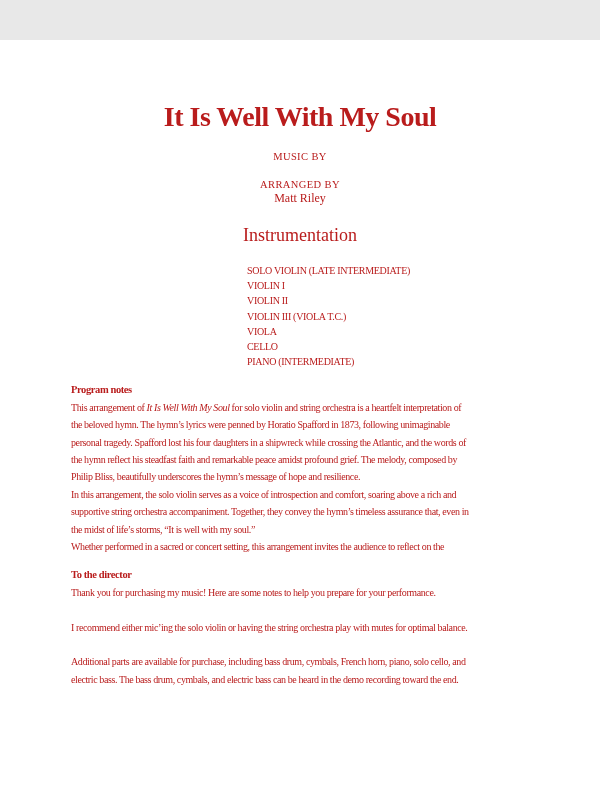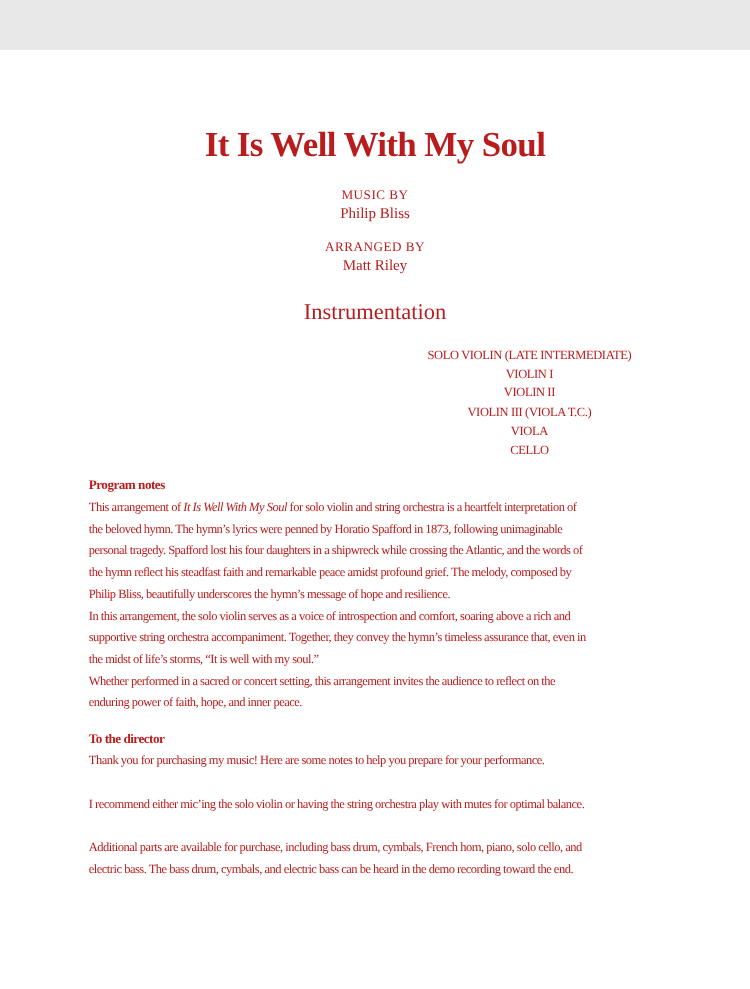--- a/index.html
+++ b/index.html
@@ -45,21 +45,21 @@
   }
   .inst-heading {
     margin-top: 17px;
     font-size: 18px;
     line-height: 27px;
     font-weight: normal;
   }
   .inst-list {
     margin-top: 14px;
     margin-left: 247px;
-    text-align: center;
+    text-align: left;
     font-size: 10px;
     line-height: 15.2px;
     letter-spacing: -0.3px;
   }
   .body-text {
     margin: 0 40px 0 71px;
     font-size: 10px;
     line-height: 17.4px;
     letter-spacing: -0.4px;
   }
@@ -75,47 +75,46 @@
   .em { font-style: italic; }
 </style>
 </head>
 <body>
 
 <div class="page">
 
   <div class="center">
     <div class="title">It Is Well With My Soul</div>
     <div class="credit-label">MUSIC BY</div>
-    <div class="credit-name">Philip Bliss</div>
     <div class="credit-label second">ARRANGED BY</div>
     <div class="credit-name">Matt Riley</div>
     <div class="inst-heading">Instrumentation</div>
   </div>
 
   <div class="inst-list">
     <div class="line">SOLO VIOLIN (LATE INTERMEDIATE)</div>
     <div class="line">VIOLIN I</div>
     <div class="line">VIOLIN II</div>
     <div class="line">VIOLIN III (VIOLA T.C.)</div>
     <div class="line">VIOLA</div>
     <div class="line">CELLO</div>
+    <div class="line">PIANO (INTERMEDIATE)</div>
   </div>
 
   <div class="body-text">
     <div class="section-heading pn-heading">Program notes</div>
     <div class="line"><span>This arrangement of </span><span class="em">It Is Well With My Soul</span><span> for solo violin and string orchestra is a heartfelt interpretation of</span></div>
     <div class="line">the beloved hymn. The hymn’s lyrics were penned by Horatio Spafford in 1873, following unimaginable</div>
     <div class="line">personal tragedy. Spafford lost his four daughters in a shipwreck while crossing the Atlantic, and the words of</div>
     <div class="line">the hymn reflect his steadfast faith and remarkable peace amidst profound grief. The melody, composed by</div>
     <div class="line">Philip Bliss, beautifully underscores the hymn’s message of hope and resilience.</div>
     <div class="line">In this arrangement, the solo violin serves as a voice of introspection and comfort, soaring above a rich and</div>
     <div class="line">supportive string orchestra accompaniment. Together, they convey the hymn’s timeless assurance that, even in</div>
     <div class="line">the midst of life’s storms, “It is well with my soul.”</div>
     <div class="line">Whether performed in a sacred or concert setting, this arrangement invites the audience to reflect on the</div>
-    <div class="line">enduring power of faith, hope, and inner peace.</div>
 
     <div class="section-heading dir-heading">To the director</div>
     <div class="line">Thank you for purchasing my music! Here are some notes to help you prepare for your performance.</div>
     <div class="line spaced">I recommend either mic’ing the solo violin or having the string orchestra play with mutes for optimal balance.</div>
     <div class="spaced">
       <div class="line">Additional parts are available for purchase, including bass drum, cymbals, French horn, piano, solo cello, and</div>
       <div class="line">electric bass. The bass drum, cymbals, and electric bass can be heard in the demo recording toward the end.</div>
     </div>
   </div>
 

